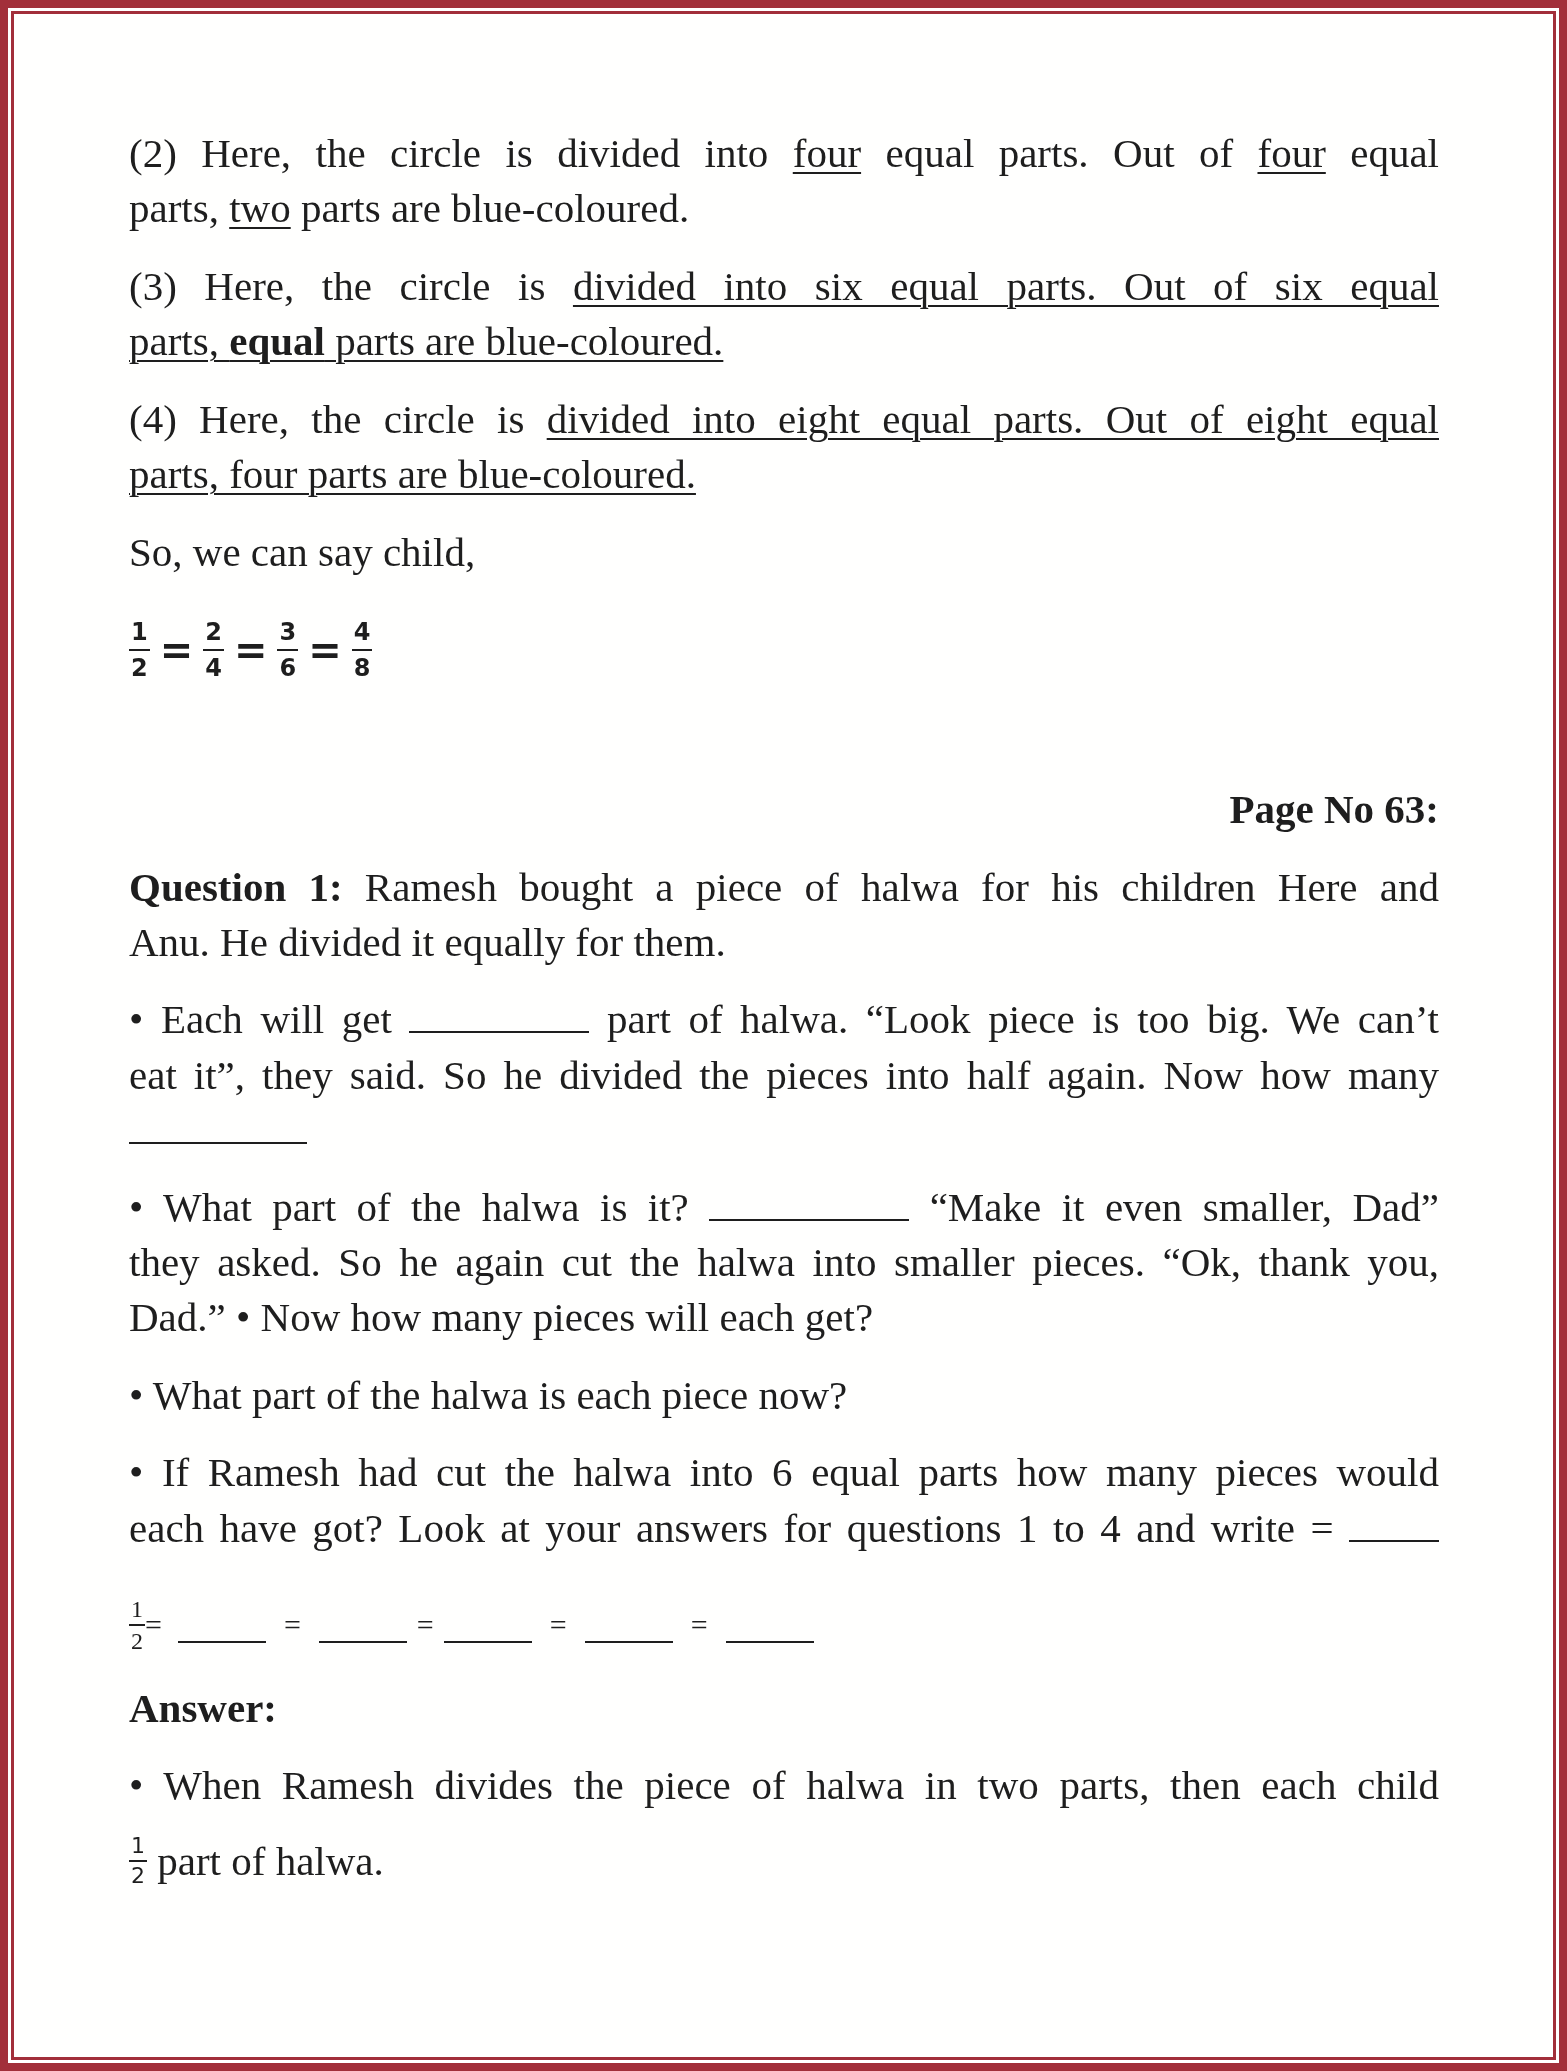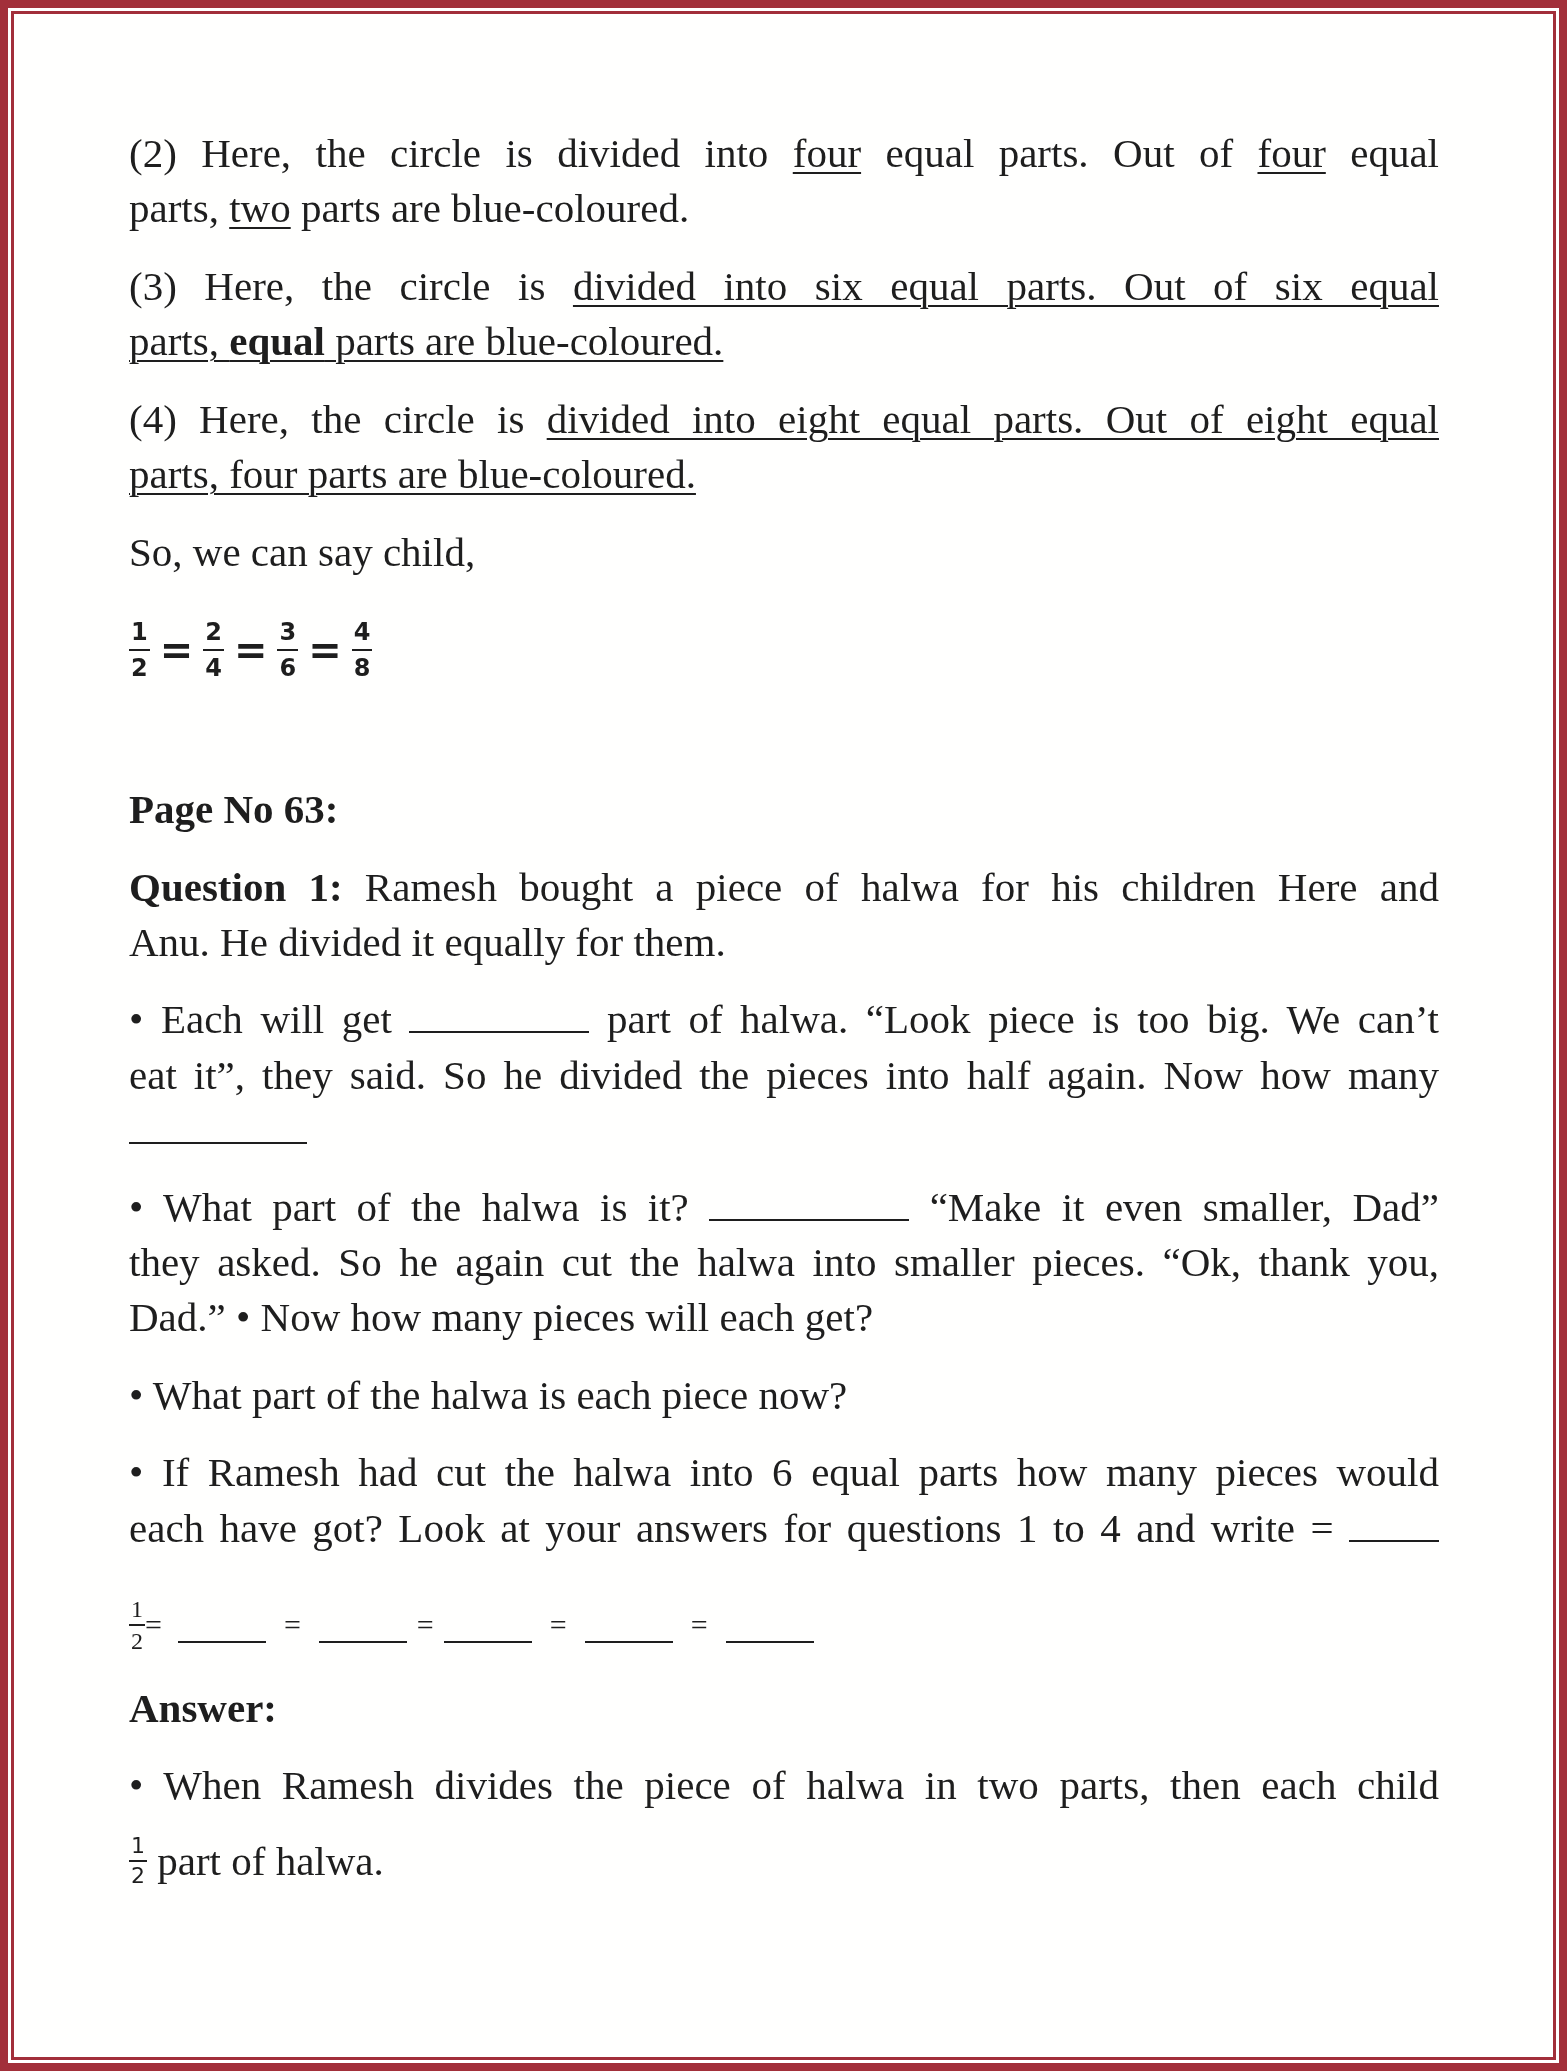--- a/index.html
+++ b/index.html
@@ -26,21 +26,21 @@
     top: 0;
   }
   .line {
     position: absolute; left: 8px; width: 1310px;
     font-size: 41px; line-height: 1;
     white-space: nowrap;
   }
   .just { text-align: justify; text-align-last: justify; }
   u { text-decoration: underline; text-decoration-thickness: 2px; text-underline-offset: 5px; }
   b { font-weight: bold; }
-  .heading { text-align: left; font-weight: bold; font-family: Liberation Serif, serif; }
+  .heading { text-align: right; font-weight: bold; font-family: Liberation Serif, serif; }
   .blank { display: inline-block; border-bottom: 2px solid #1e1e1e; height: 4px; vertical-align: baseline; }
   .frac {
     display: inline-flex; flex-direction: column; align-items: center;
     vertical-align: middle; font-family: "DejaVu Sans", sans-serif; font-weight: bold;
     font-size: 24px; line-height: 1.1;
   }
   .frac .num, .frac .den { display: block; padding: 0 2px; }
   .frac .bar { display: block; width: 100%; border-top: 2px solid #1e1e1e; margin: 4px 0; }
   .eq { font-family: "DejaVu Sans", sans-serif; font-size: 40px; font-weight: bold; margin: 0 10px; vertical-align: middle; }
   .frac-small { font-family: "Liberation Serif", serif; font-weight: normal; font-size: 24px; }

